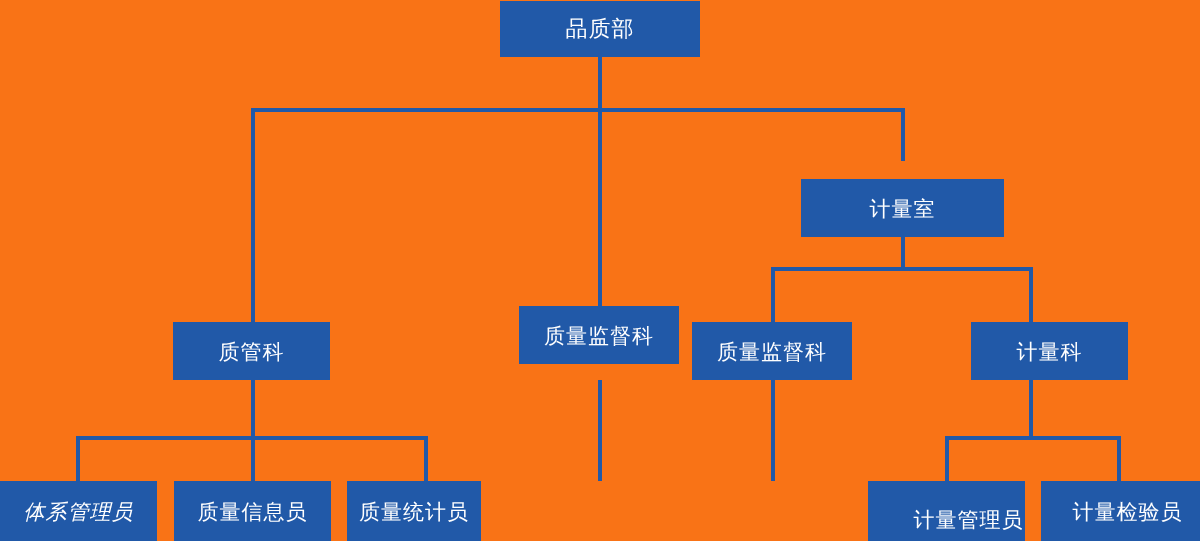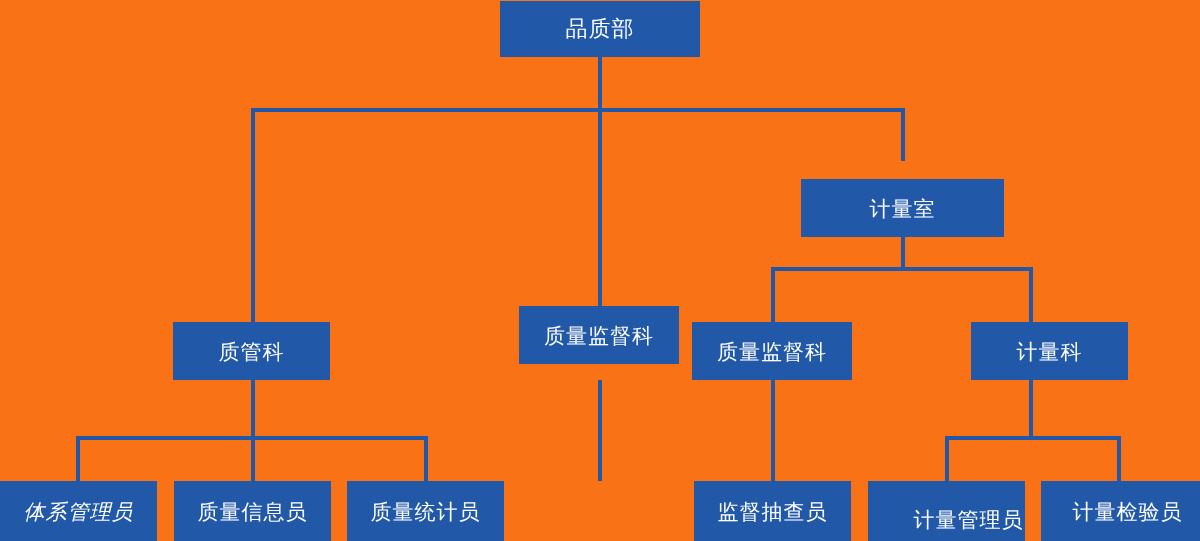--- a/index.html
+++ b/index.html
@@ -105,25 +105,22 @@
   <div class="node level3" style="left:955px; top:322px; width:157px; height:58px;margin-left:16px;">
     <span>计量科</span>
   </div>
 
   <div class="node leaf" style="left:0px; top:481px; width:157px; height:60px;font-style:italic;">
     <span>体系管理员</span>
   </div>
   <div class="node leaf" style="left:174px; top:481px; width:157px; height:60px;">
     <span>质量信息员</span>
   </div>
-  <div class="node leaf" style="left:347px; top:481px; width:157px; height:60px;">
+  <div class="node leaf" style="left:347px; top:481px; width:134px; height:60px;">
     <span>质量统计员</span>
-  </div>
-  <div class="node leaf" style="left:694px; top:481px; width:157px; height:60px;">
-    <span>监督抽查员</span>
   </div>
   <div class="node leaf" style="left:868px; top:481px; width:157px; height:77px;padding-left:44px;">
     <span>计量管理员</span>
   </div>
   <div class="node leaf" style="left:1041px; top:481px; width:173px; height:60px;">
     <span>计量检验员</span>
   </div>
 
 </div>
 

